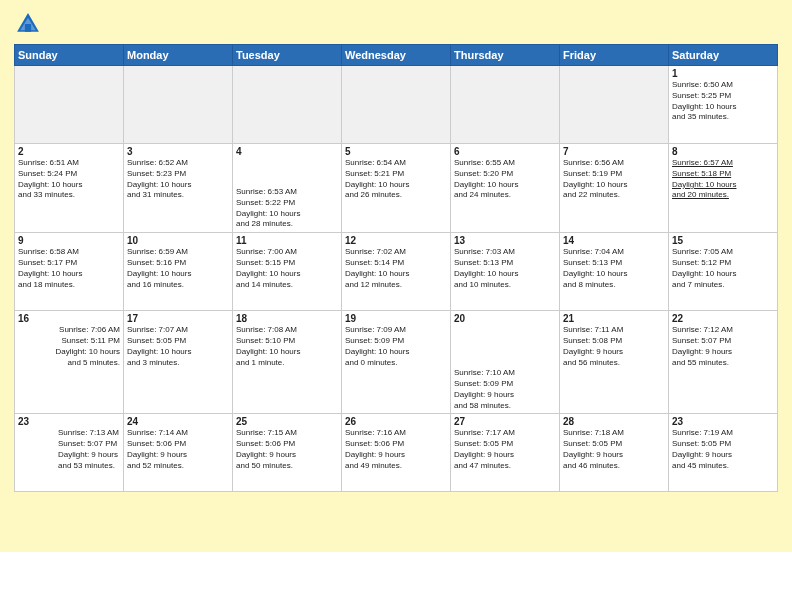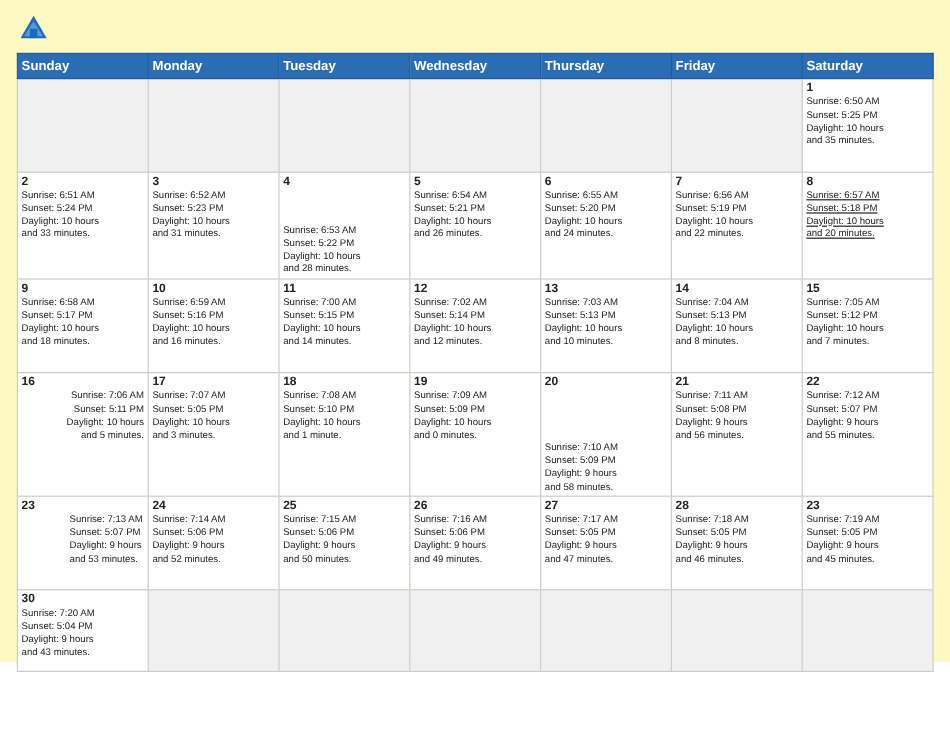--- a/index.html
+++ b/index.html
@@ -340,30 +340,15 @@
 and 46 minutes.</div>
           </td>
           <td>
             <span class="day-num">23</span>
             <div class="day-info" style="white-space: pre-line;">Sunrise: 7:19 AM
 Sunset: 5:05 PM
 Daylight: 9 hours
 and 45 minutes.</div>
           </td>
         </tr>
-        <tr class="cal-last-row">
-          <td>
-            <span class="day-num">30</span>
-            <div class="day-info" style="white-space: pre-line;">Sunrise: 7:20 AM
-Sunset: 5:04 PM
-Daylight: 9 hours
-and 43 minutes.</div>
-          </td>
-          <td class="empty"></td>
-          <td class="empty"></td>
-          <td class="empty"></td>
-          <td class="empty"></td>
-          <td class="empty"></td>
-          <td class="empty"></td>
-        </tr>
       </tbody>
   </table>
 </div>
 
 </body></html>

